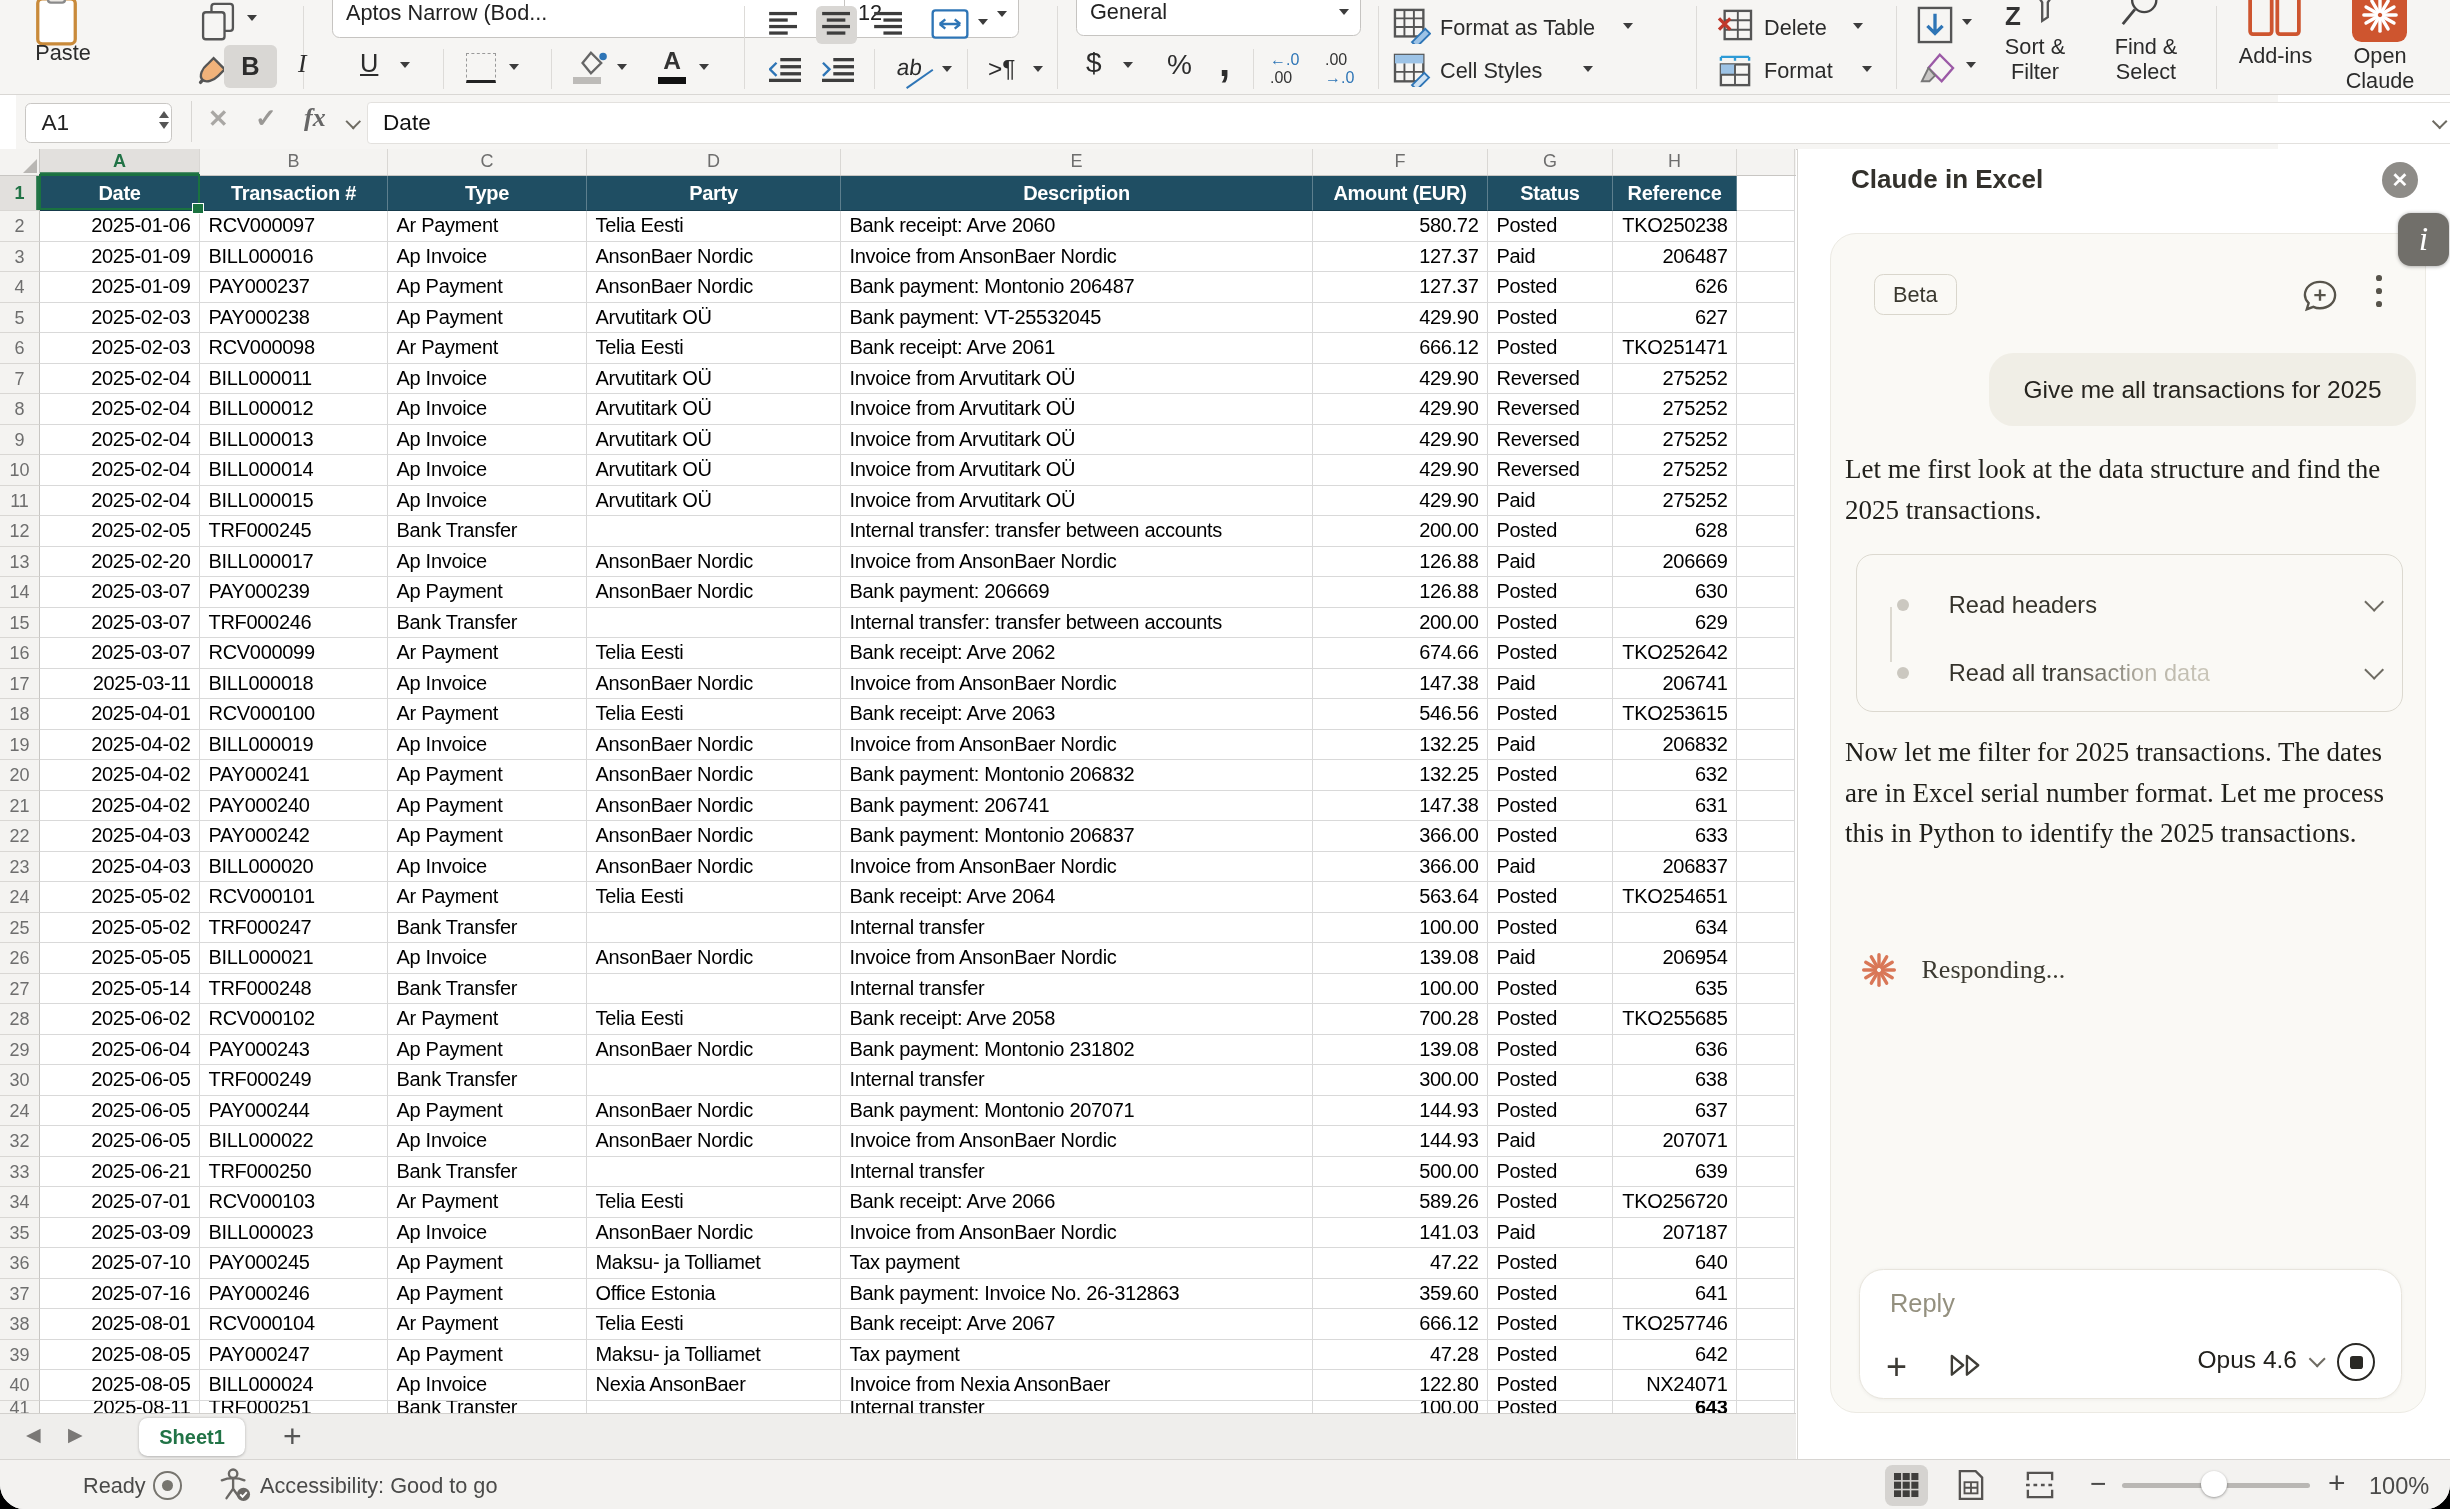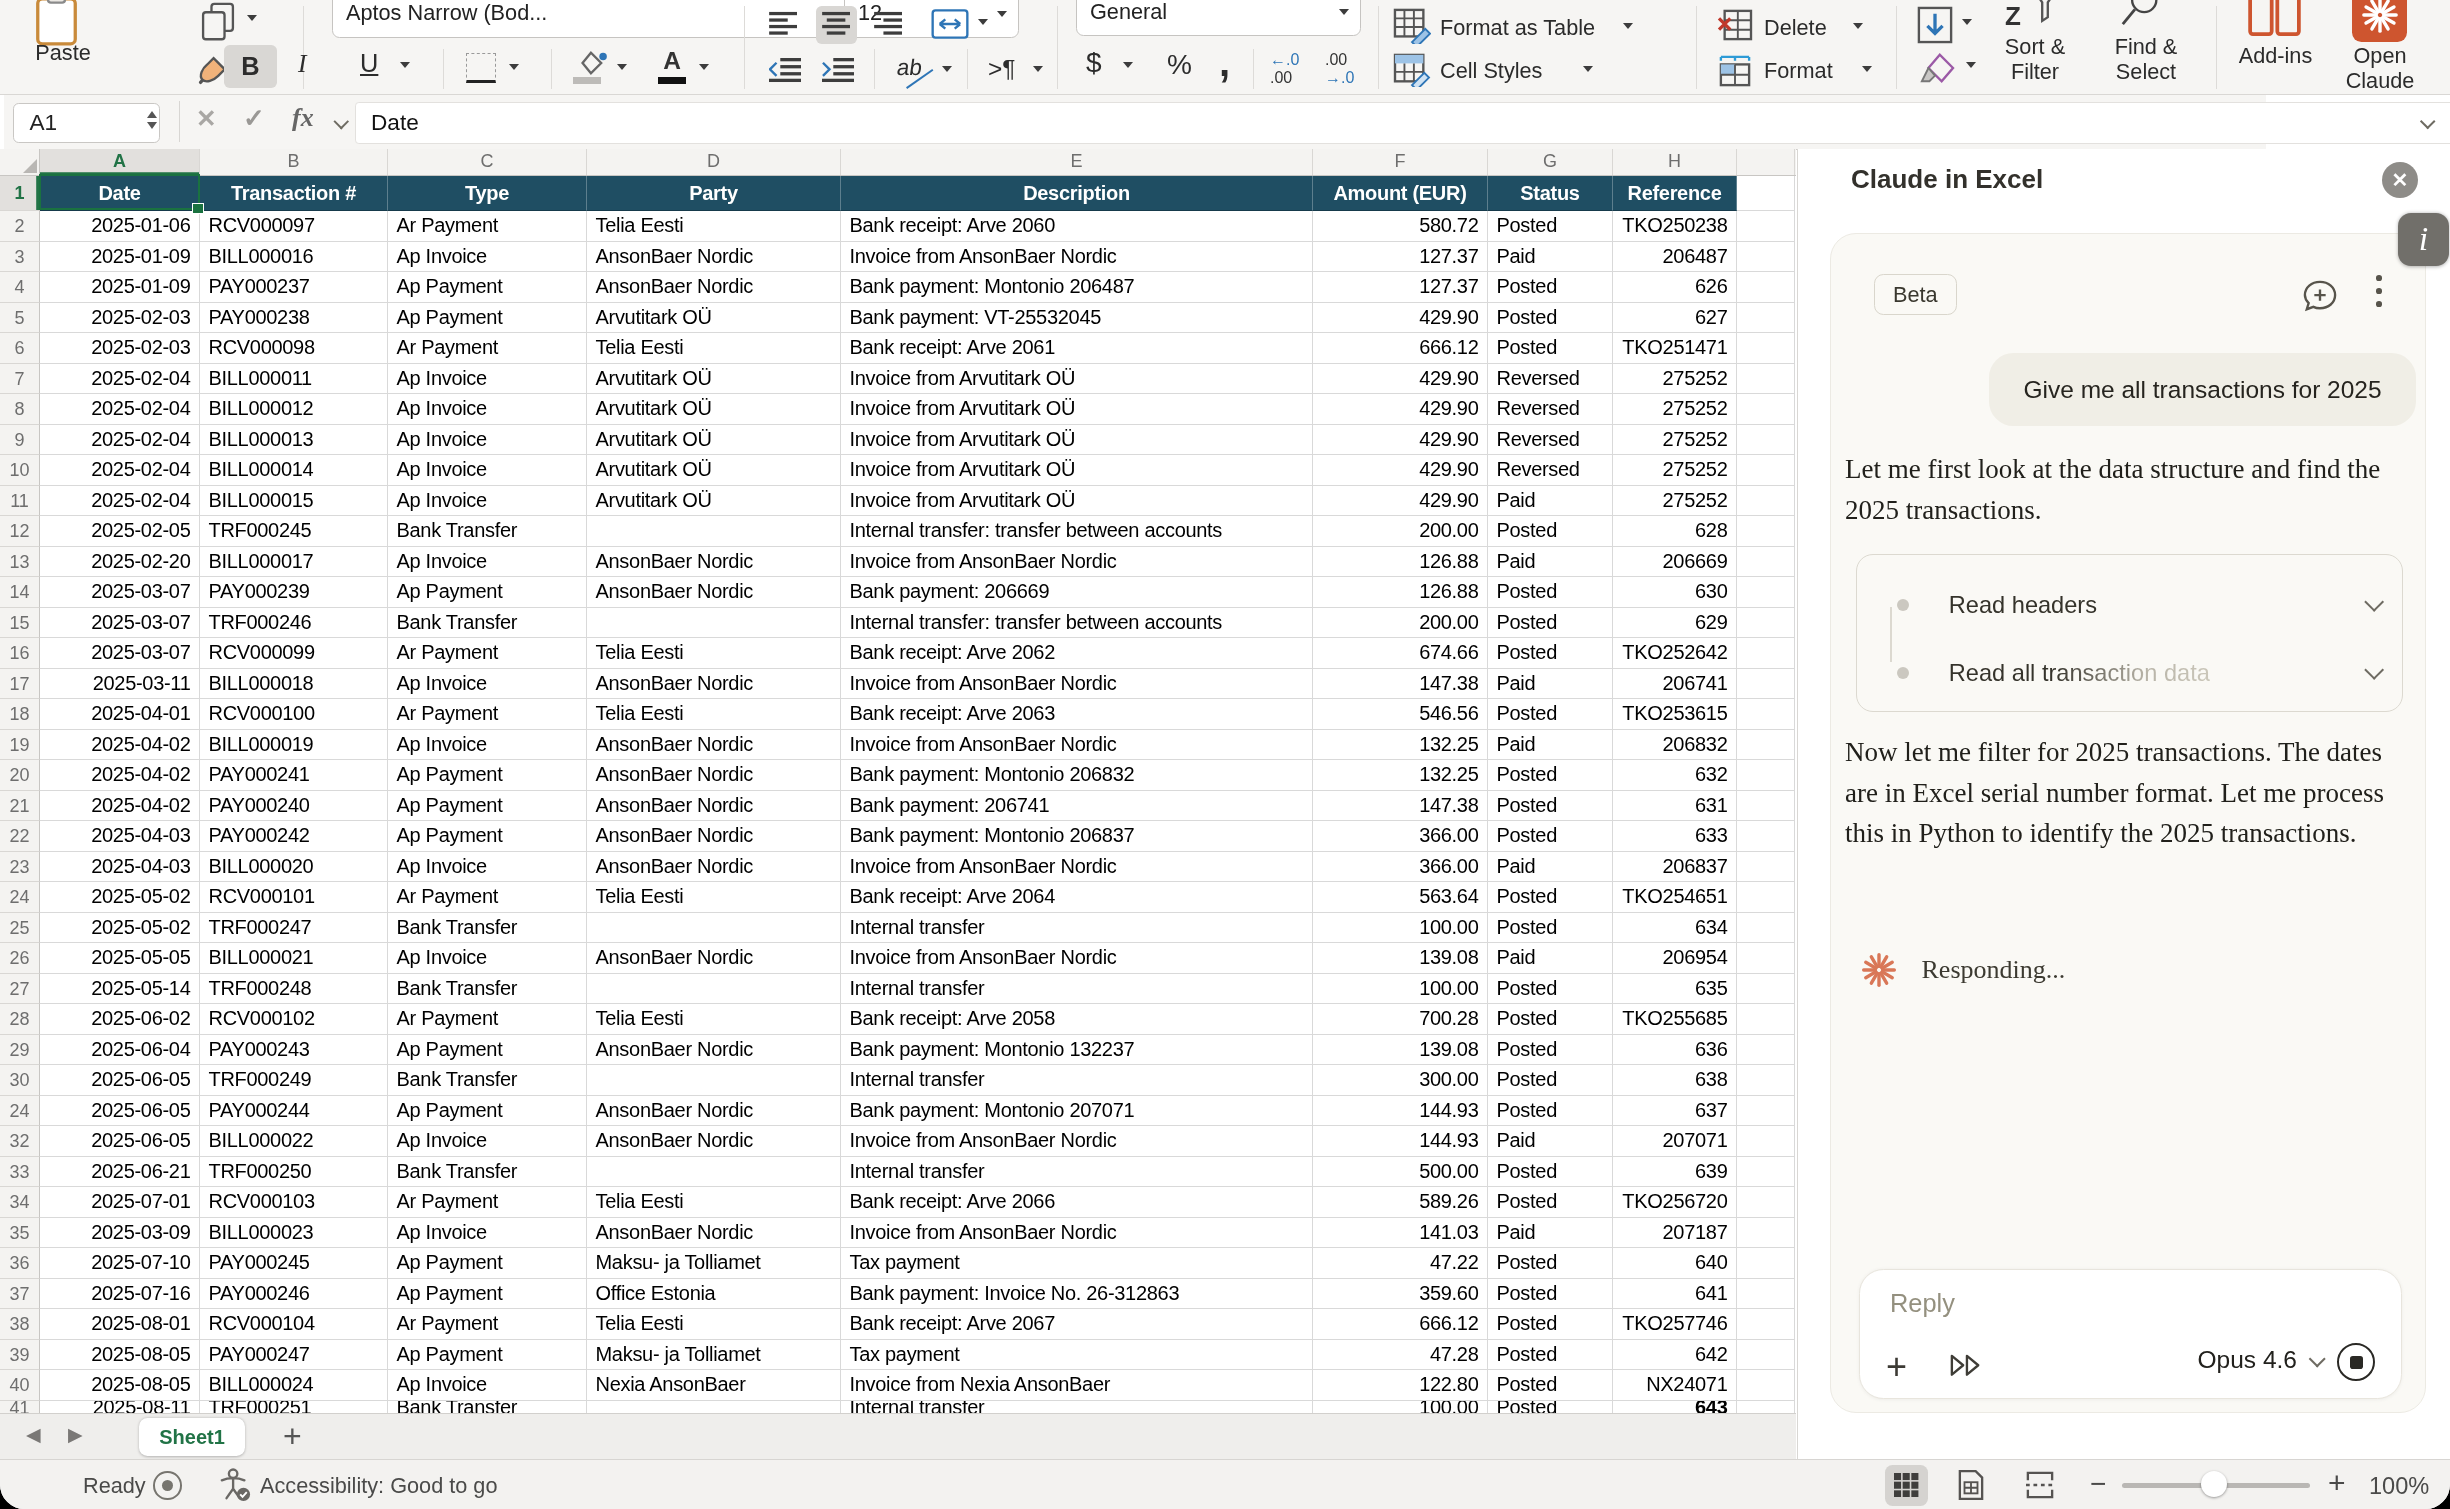--- a/index.html
+++ b/index.html
@@ -13,21 +13,21 @@
   .rdiv2{position:absolute;top:49px;height:40px;width:0.9px;background:#ddDBd8;}
   .rlabel{position:absolute;font-size:21.7px;color:#2b2b2b;white-space:nowrap;}
   .rlabel2{position:absolute;font-size:21.7px;color:#2b2b2b;text-align:center;line-height:25.4px;white-space:pre-line;}
   .combo{position:absolute;background:#fff;border:1.4px solid #c6c4c1;border-radius:7.5px;
     font-size:21.7px;color:#222;padding-left:13px;display:flex;align-items:center;}
   .dda{width:0;height:0;border:5.7px solid transparent;border-top:6.6px solid #3c3c3c;display:inline-block;position:absolute;}
   .glyph{position:absolute;color:#2c2c2c;}
   .selbg{background:#d9d7d4;border-radius:5.7px;}
   .bar-under{position:absolute;width:28px;height:6.6px;}
   
-  #fbar{position:absolute;left:4px;top:95px;width:2262px;height:54px;background:#f6f5f3;border-bottom:0.9px solid #cfcdca;}
+  #fbar{position:absolute;left:16px;top:95px;width:2262px;height:54px;background:#f6f5f3;border-bottom:0.9px solid #cfcdca;}
   #namebox{position:absolute;left:9.4px;top:7.5px;width:130px;height:38px;background:#fff;
     border:0.9px solid #c9c7c4;border-radius:5.7px;font-size:22.6px;color:#222;display:flex;align-items:center;padding-left:15px;}
   .spin{width:0;height:0;border:5.7px solid transparent;}
   #fx-input{position:absolute;left:351px;top:6.6px;width:2084px;height:40px;background:#fff;
     border:0.9px solid #e3e1de;border-radius:3.8px;font-size:22.6px;color:#111;display:flex;align-items:center;padding-left:15px;}
   
   #grid{position:absolute;left:0;top:149px;width:1796px;height:1265px;background:#fff;overflow:hidden;}
   #col-headers{display:flex;height:26px;background:#f4f3f1;border-bottom:0.9px solid #c8c6c3;}
   .colh{box-sizing:border-box;border-right:0.9px solid #d9d7d4;font-size:18px;color:#6e6e6e;
     text-align:center;line-height:25.4px;}
@@ -720,21 +720,21 @@
           <div class="cell al-l" style="width: 125px; line-height: 29.5px;">Posted</div>
           <div class="cell al-r" style="width: 124px; line-height: 29.5px;">TKO255685</div>
           <div class="cell" style="width: 58px;"></div>
         </div>
         <div class="grow " style="height: 30.5px;">
           <div class="rownum" style="line-height: 30.5px;">29</div>
           <div class="cell al-r" style="width: 160px; line-height: 29.5px;">2025-06-04</div>
           <div class="cell al-l" style="width: 188px; line-height: 29.5px;">PAY000243</div>
           <div class="cell al-l" style="width: 199px; line-height: 29.5px;">Ap Payment</div>
           <div class="cell al-l" style="width: 254px; line-height: 29.5px;">AnsonBaer Nordic</div>
-          <div class="cell al-l" style="width: 472px; line-height: 29.5px;">Bank payment: Montonio 132237</div>
+          <div class="cell al-l" style="width: 472px; line-height: 29.5px;">Bank payment: Montonio 231802</div>
           <div class="cell al-r" style="width: 175px; line-height: 29.5px;">139.08</div>
           <div class="cell al-l" style="width: 125px; line-height: 29.5px;">Posted</div>
           <div class="cell al-r" style="width: 124px; line-height: 29.5px;">636</div>
           <div class="cell" style="width: 58px;"></div>
         </div>
         <div class="grow " style="height: 30.5px;">
           <div class="rownum" style="line-height: 30.5px;">30</div>
           <div class="cell al-r" style="width: 160px; line-height: 29.5px;">2025-06-05</div>
           <div class="cell al-l" style="width: 188px; line-height: 29.5px;">TRF000249</div>
           <div class="cell al-l" style="width: 199px; line-height: 29.5px;">Bank Transfer</div>

